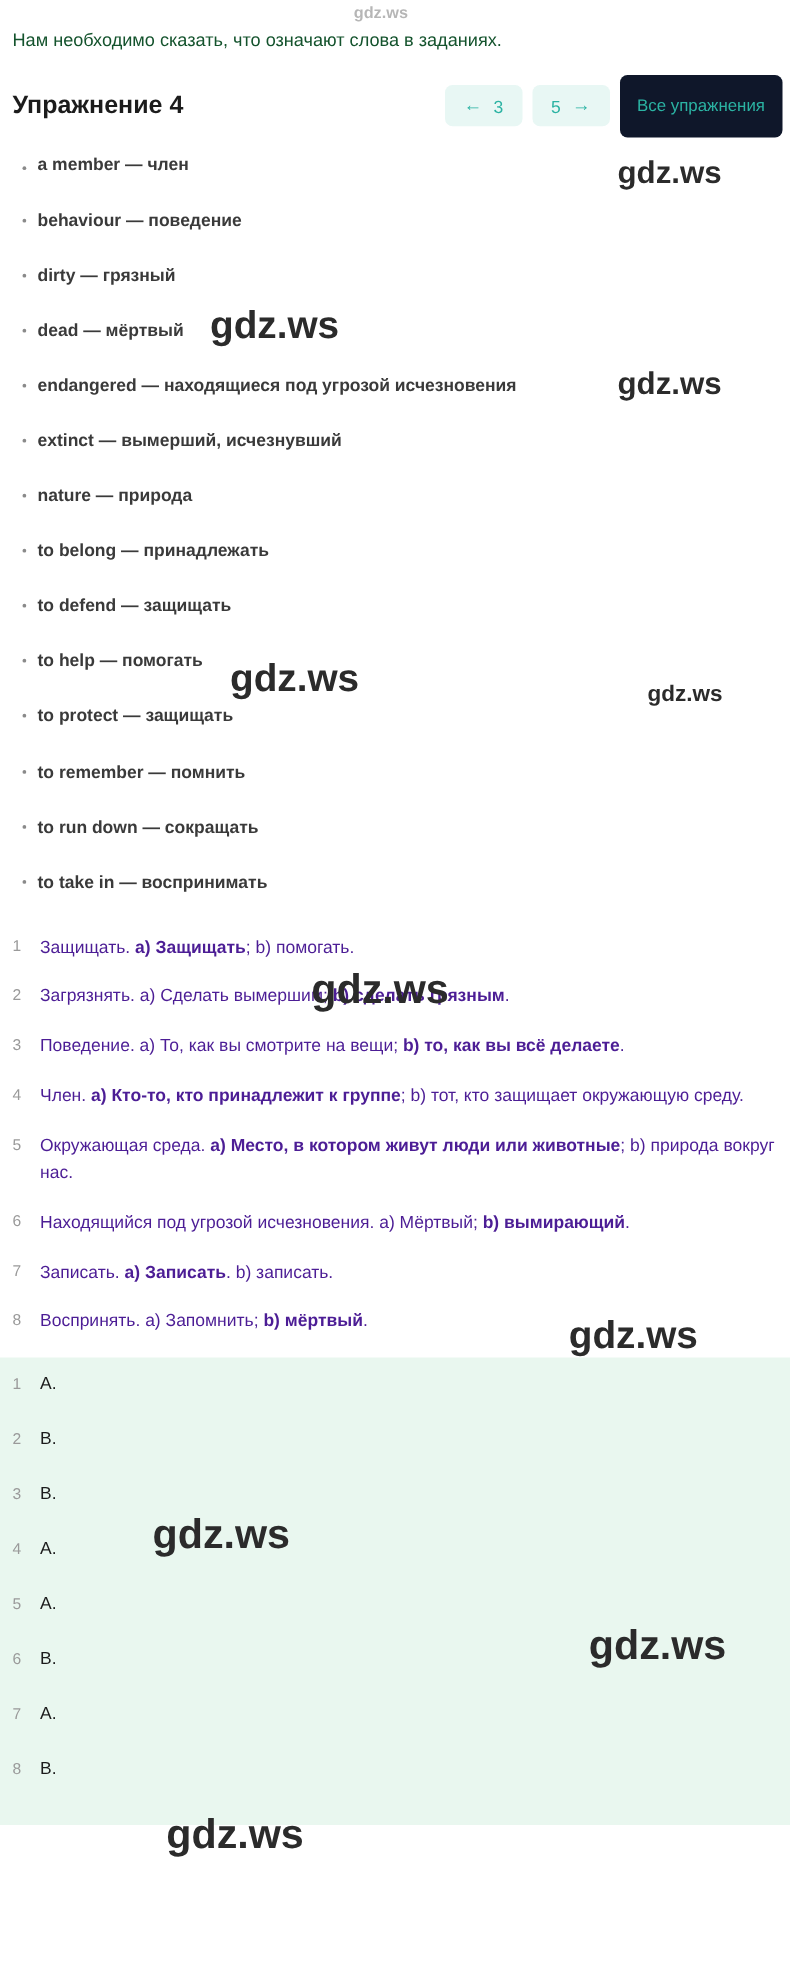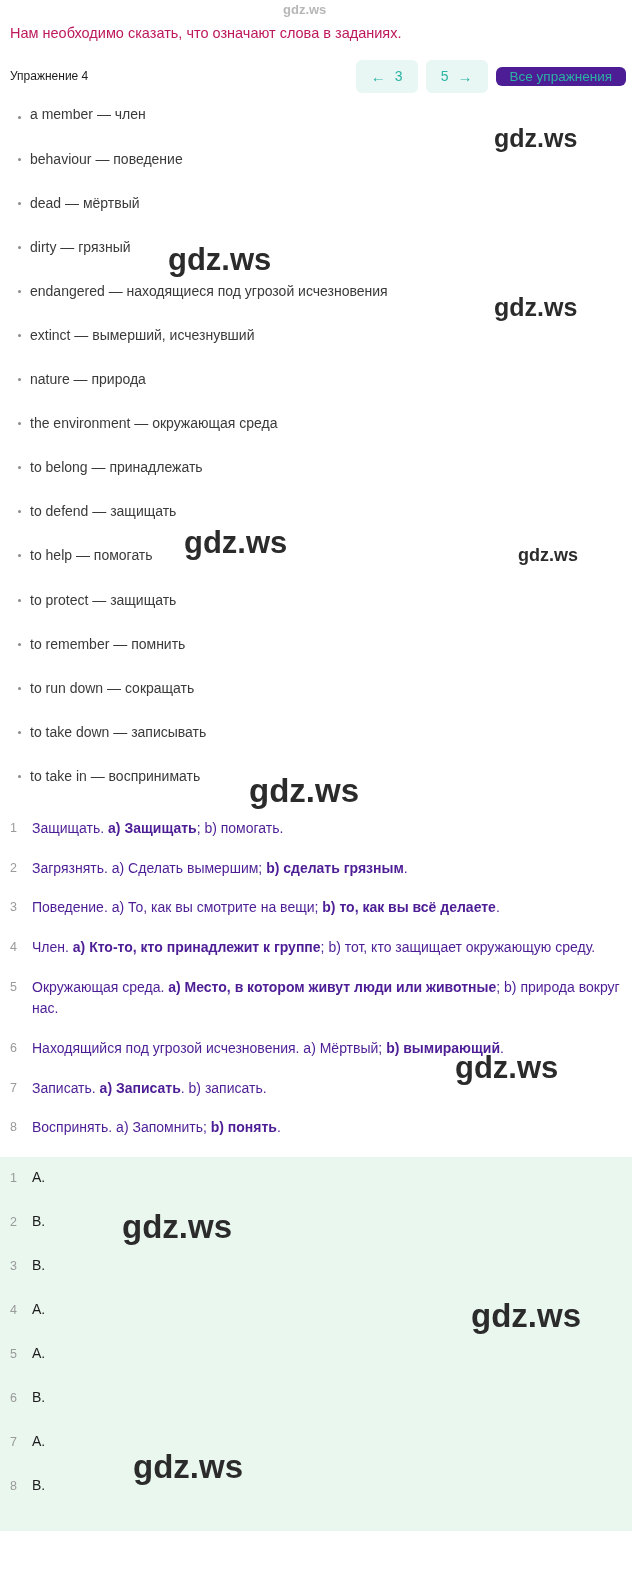--- a/index.html
+++ b/index.html
@@ -24,35 +24,35 @@
     font-family: Liberation Sans, sans-serif;
     pointer-events: none;
     white-space: nowrap;
   }
   .wm-faint { color: #7b7b7b; opacity: .55; }
 
   
   .intro {
     padding: 24px 10px 0 10px;
     font-size: 14.5px;
-    color: #be185d;
+    color: #14532d;
     line-height: 1.35;
   }
 
   
   .ex-header {
     display: flex;
     align-items: center;
     justify-content: space-between;
     padding: 16px 6px 10px 10px;
     gap: 8px;
   }
   .ex-title {
-    font-size: 12px;
-    font-weight: normal;
+    font-size: 20px;
+    font-weight: bold;
     color: #1c1c1c;
     white-space: nowrap;
   }
   .nav-group {
     display: flex;
     align-items: center;
     gap: 8px;
   }
   .nav-btn {
     background: #e8f7f4;
@@ -64,38 +64,39 @@
     display: flex;
     align-items: center;
     justify-content: center;
     gap: 9px;
     font-size: 14px;
     cursor: pointer;
     padding: 0 12px;
   }
   .nav-btn .arrow { font-size: 15px; line-height: 1; }
   .nav-all {
-    background: #4c1d95;
+    background: #0f172a;
     color: #2bb3a3;
     border: none;
     border-radius: 6px;
-    height: 19px;
+    height: 50px;
     font-size: 13.5px;
     padding: 0 14px;
     cursor: pointer;
     display: flex;
     align-items: center;
     white-space: nowrap;
   }
 
   
   .wordlist {
     list-style: none;
     margin: 0;
     padding: 6px 10px 0 10px;
+    font-weight: bold;
   }
   .wordlist li {
     position: relative;
     font-size: 14px;
     color: #3a3a3a;
     line-height: 1.15;
     padding: 0 0 0 20px;
     margin: 0 0 28px 0;
   }
   .wordlist li:first-child { margin-top: 0; }
@@ -189,33 +190,31 @@
         <span>5</span>
         <span class="arrow">→</span>
       </button>
       <button class="nav-all">Все упражнения</button>
     </div>
   </div>
 
   <ul class="wordlist" id="wordlist">
       <li style="overflow: hidden; height: 12px; margin-bottom: 30px; line-height: 0.8;">a member — член</li>
       <li>behaviour — поведение</li>
+      <li>dirty — грязный</li>
       <li>dead — мёртвый</li>
-      <li>dirty — грязный</li>
       <li>endangered — находящиеся под угрозой исчезновения</li>
       <li>extinct — вымерший, исчезнувший</li>
       <li>nature — природа</li>
-      <li>the environment — окружающая среда</li>
       <li>to belong — принадлежать</li>
       <li>to defend — защищать</li>
       <li>to help — помогать</li>
       <li>to protect — защищать</li>
       <li>to remember — помнить</li>
       <li>to run down — сокращать</li>
-      <li>to take down — записывать</li>
       <li>to take in — воспринимать</li>
     </ul>
 
   <div class="numlist" id="numlist">
       <div class="numrow">
         <div class="num">1</div>
         <div class="txt">Защищать. <b>a) Защищать</b>; b) помогать.</div>
       </div>
       <div class="numrow">
         <div class="num">2</div>
@@ -236,21 +235,21 @@
       <div class="numrow">
         <div class="num">6</div>
         <div class="txt">Находящийся под угрозой исчезновения. a) Мёртвый; <b>b) вымирающий</b>.</div>
       </div>
       <div class="numrow">
         <div class="num">7</div>
         <div class="txt">Записать. <b>a) Записать</b>. b) записать.</div>
       </div>
       <div class="numrow">
         <div class="num">8</div>
-        <div class="txt">Воспринять. a) Запомнить; <b>b) понять</b>.</div>
+        <div class="txt">Воспринять. a) Запомнить; <b>b) мёртвый</b>.</div>
       </div>
     </div>
 
   <div class="greenblock" id="greenblock">
       <div class="grow">
         <div class="num">1</div>
         <div class="gtxt">A.</div>
       </div>
       <div class="grow">
         <div class="num">2</div>

